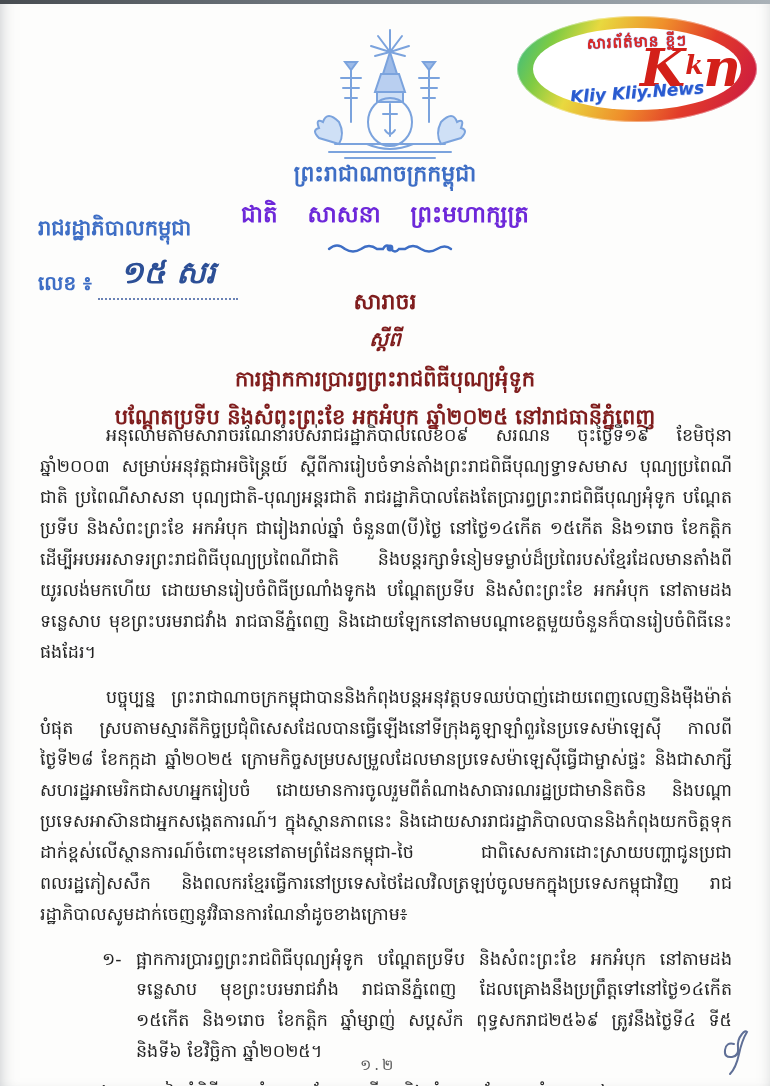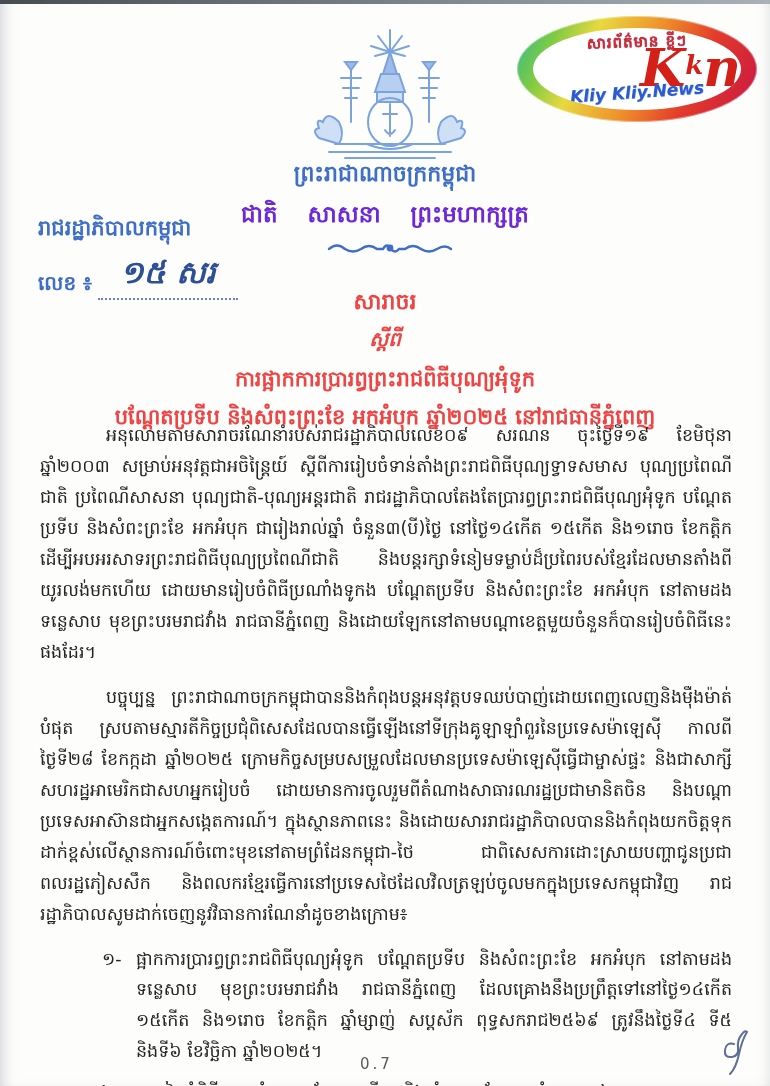--- a/index.html
+++ b/index.html
@@ -43,21 +43,21 @@
   
   .refblock{position:absolute;left:38px;top:214px;width:260px;color:#3e6ec5;}
   .gov-line{font-weight:bold;font-size:21px;}
   .num-line{margin-top:8px;font-weight:bold;font-size:20px;display:flex;align-items:flex-end;}
   .num-label{white-space:nowrap;text-align:right;}
   .num-value{display:inline-block;min-width:140px;margin-left:6px;
     border-bottom:2px dotted #6a82b5;text-align:center;
     color:#2c4f96;font-size:31px;font-style:italic;
     font-family:"DejaVu Serif","Liberation Serif",serif;}
   
-  .titles{position:absolute;top:288px;left:0;width:100%;text-align:center;color:#ef4444;}
+  .titles{position:absolute;top:288px;left:0;width:100%;text-align:center;color:#7f1d1d;}
   .t-doc{font-weight:bold;font-size:22px;}
   .t-re{font-weight:bold;font-size:20px;margin-top:6px;font-style:italic;}
   .t-sub{font-weight:bold;font-size:21px;margin-top:8px;line-height:1.45;}
   
   .bodytext{position:absolute;top:420px;left:40px;width:692px;
     color:#222;font-size:17.5px;line-height:1.77;text-align:justify;}
   .para{text-indent:66px;margin:0 0 14px 0;}
   .nlist{margin:2px 0 0 62px;}
   .nitem{display:flex;margin-bottom:10px;}
   .nitem .num{flex:0 0 34px;font-weight:normal;}
@@ -140,20 +140,20 @@
         <span class="num">១-</span>
         <span class="txt">ផ្អាកការប្រារព្ធព្រះរាជពិធីបុណ្យអុំទូក បណ្តែតប្រទីប និងសំពះព្រះខែ អកអំបុក នៅតាមដងទន្លេសាប មុខព្រះបរមរាជវាំង រាជធានីភ្នំពេញ ដែលគ្រោងនឹងប្រព្រឹត្តទៅនៅថ្ងៃ១៤កើត ១៥កើត និង១រោច ខែកត្តិក ឆ្នាំម្សាញ់ សប្តស័ក ពុទ្ធសករាជ២៥៦៩ ត្រូវនឹងថ្ងៃទី៤ ទី៥ និងទី៦ ខែវិច្ឆិកា ឆ្នាំ២០២៥។</span>
       </div>
       <div class="nitem">
         <span class="num">២-</span>
         <span class="txt">ការរៀបចំពិធីបុណ្យអុំទូក បណ្តែតប្រទីប និងសំពះព្រះខែ អកអំបុក នៅតាមបណ្តាខេត្តនានា អាចប្រព្រឹត្តទៅជាធម្មតាតាមទំនៀមទម្លាប់ប្រពៃណី និងតាមលទ្ធភាពជាក់ស្តែងរបស់អាជ្ញាធរ និងប្រជាពលរដ្ឋ។</span>
       </div>
     </div>
   </div>
 
-  <div class="pageno">0.7</div>
+  <div class="pageno">១.២</div>
   <div class="sig">
     <svg viewBox="0 0 42 52" width="42" height="52">
       <path d="M22 18 Q14 16 13 24 Q12 32 20 31 Q27 30 26 22 Q25 14 30 8 Q33 4 35 6 Q30 14 27 28 Q24 42 18 48" stroke="#5f6f96" stroke-width="2" fill="none" stroke-linecap="round"></path>
     </svg>
   </div>
 
 </div>
 
 </body></html>

